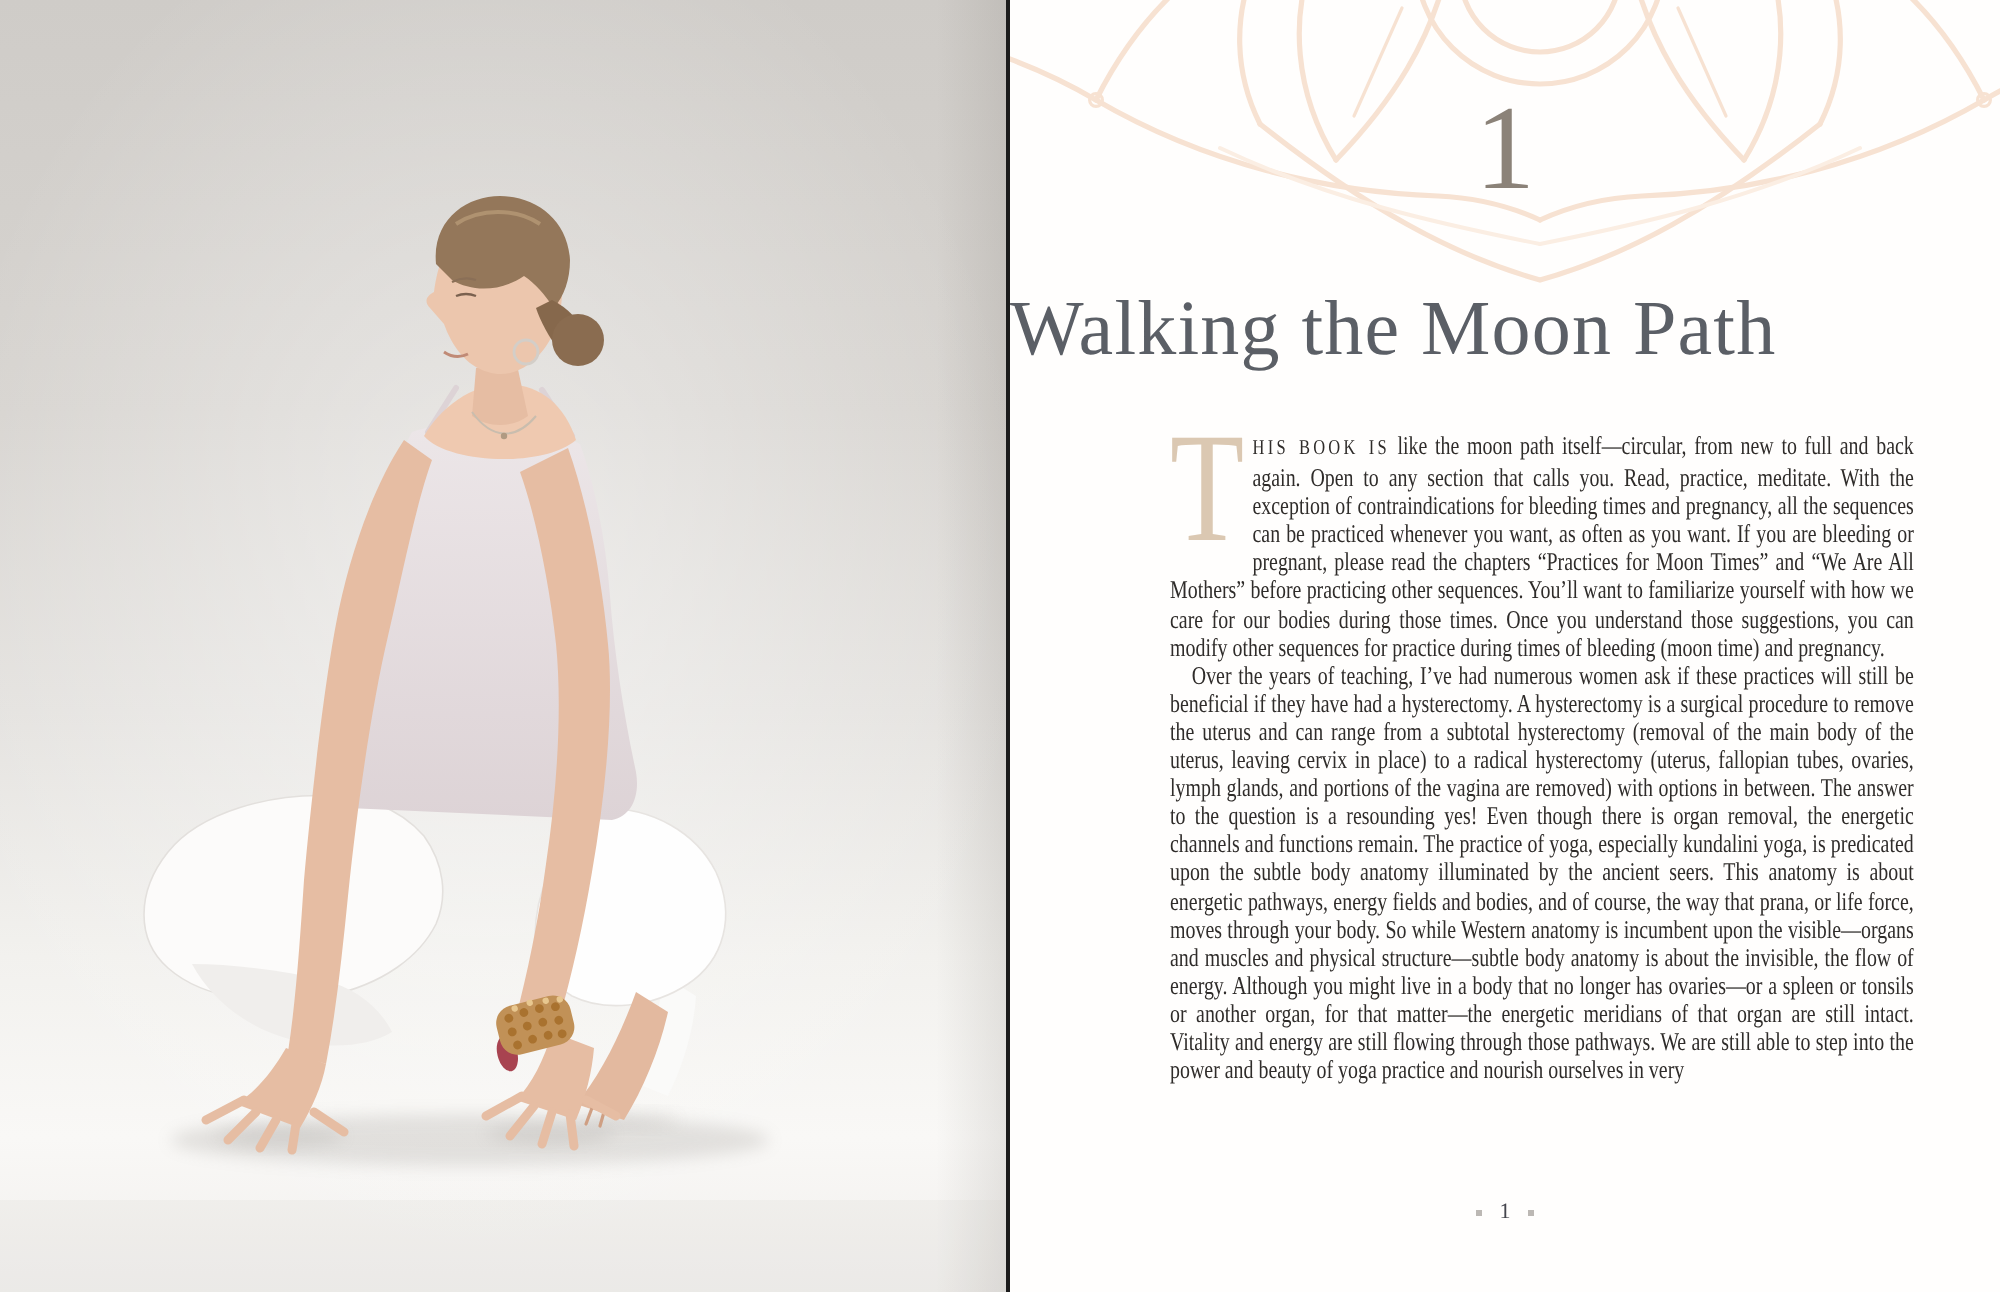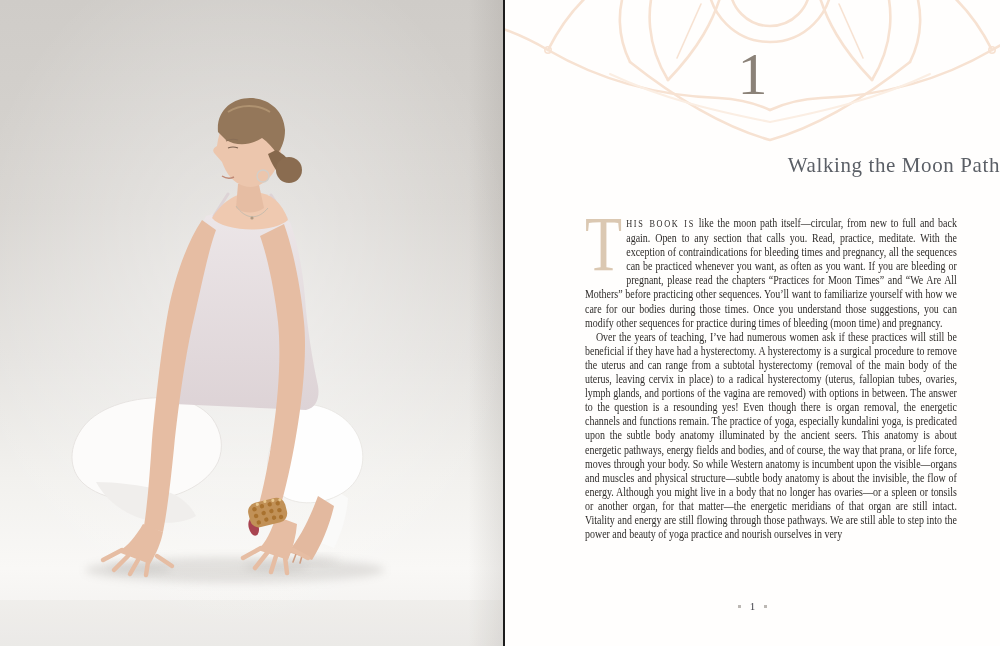--- a/index.html
+++ b/index.html
@@ -14,22 +14,22 @@
 
   
   .text-page{position:relative;flex:1 1 auto;height:646px;background:#fffefd;overflow:hidden;}
   .lotus{position:absolute;top:0;left:0;}
   .chapter-num{
     position:absolute;top:44px;left:0;width:100%;text-align:center;
     font-family:"Liberation Serif",serif;font-weight:400;font-size:60px;line-height:1;
     color:#8b8278;letter-spacing:0;
   }
   .title{
-    position:absolute;top:148px;left:0;width:100%;margin:0;text-align:right;
-    font-family:"Liberation Serif",serif;font-weight:400;font-size:21px;line-height:34px;
+    position:absolute;top:148px;left:0;width:100%;margin:0;text-align:left;
+    font-family:"Liberation Serif",serif;font-weight:400;font-size:39px;line-height:34px;
     color:#5b5f66;letter-spacing:.6px;
   }
   .body-text{
     position:absolute;left:80px;top:216px;width:478px;
     transform:scaleX(0.778);transform-origin:0 0;
     font-family:"Liberation Serif",serif;font-size:12.8px;line-height:14.1px;
     color:#2f2c2a;text-align:justify;
   }
   .body-text p{margin:0;}
   .para.indent{text-indent:14px;}

